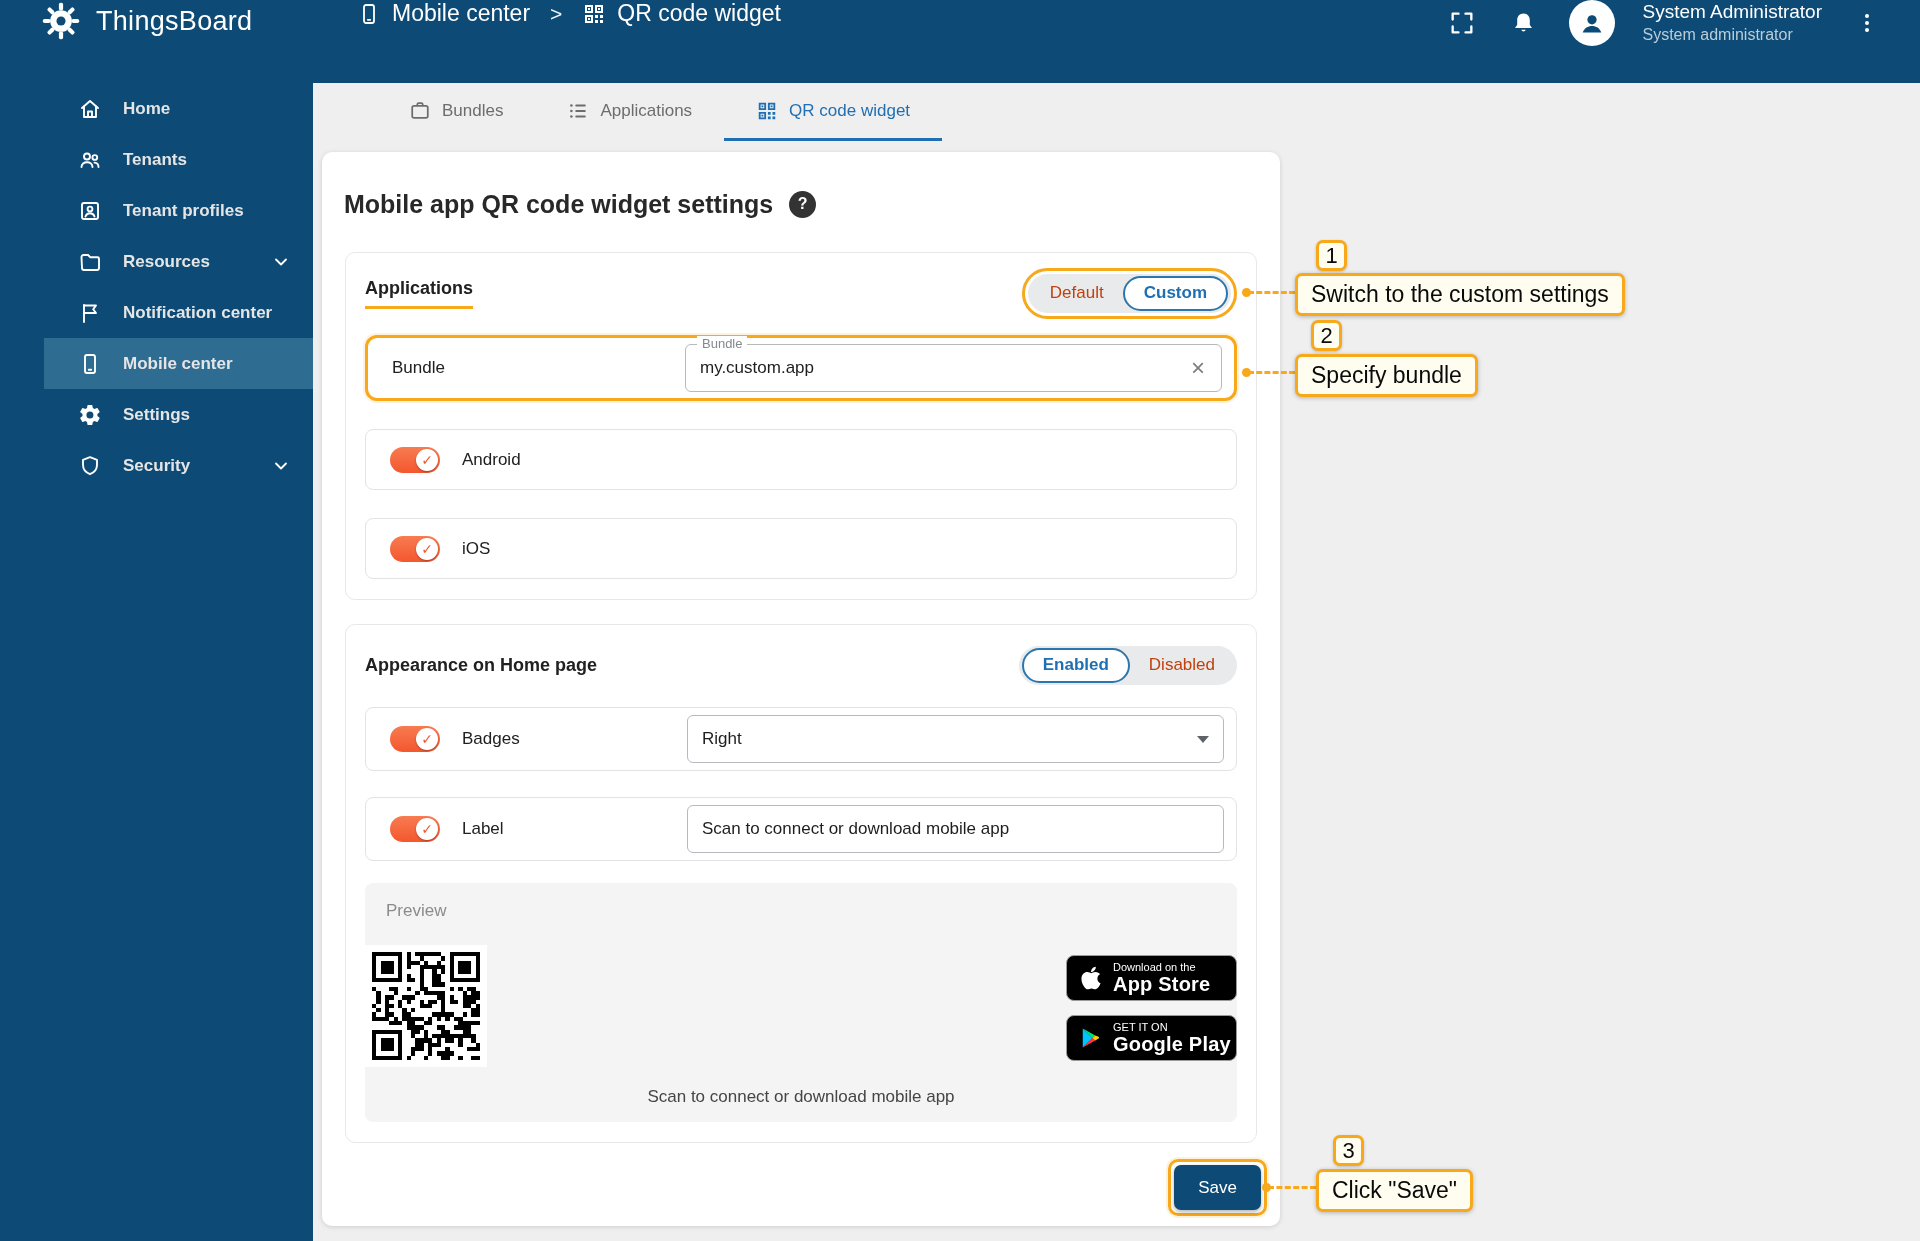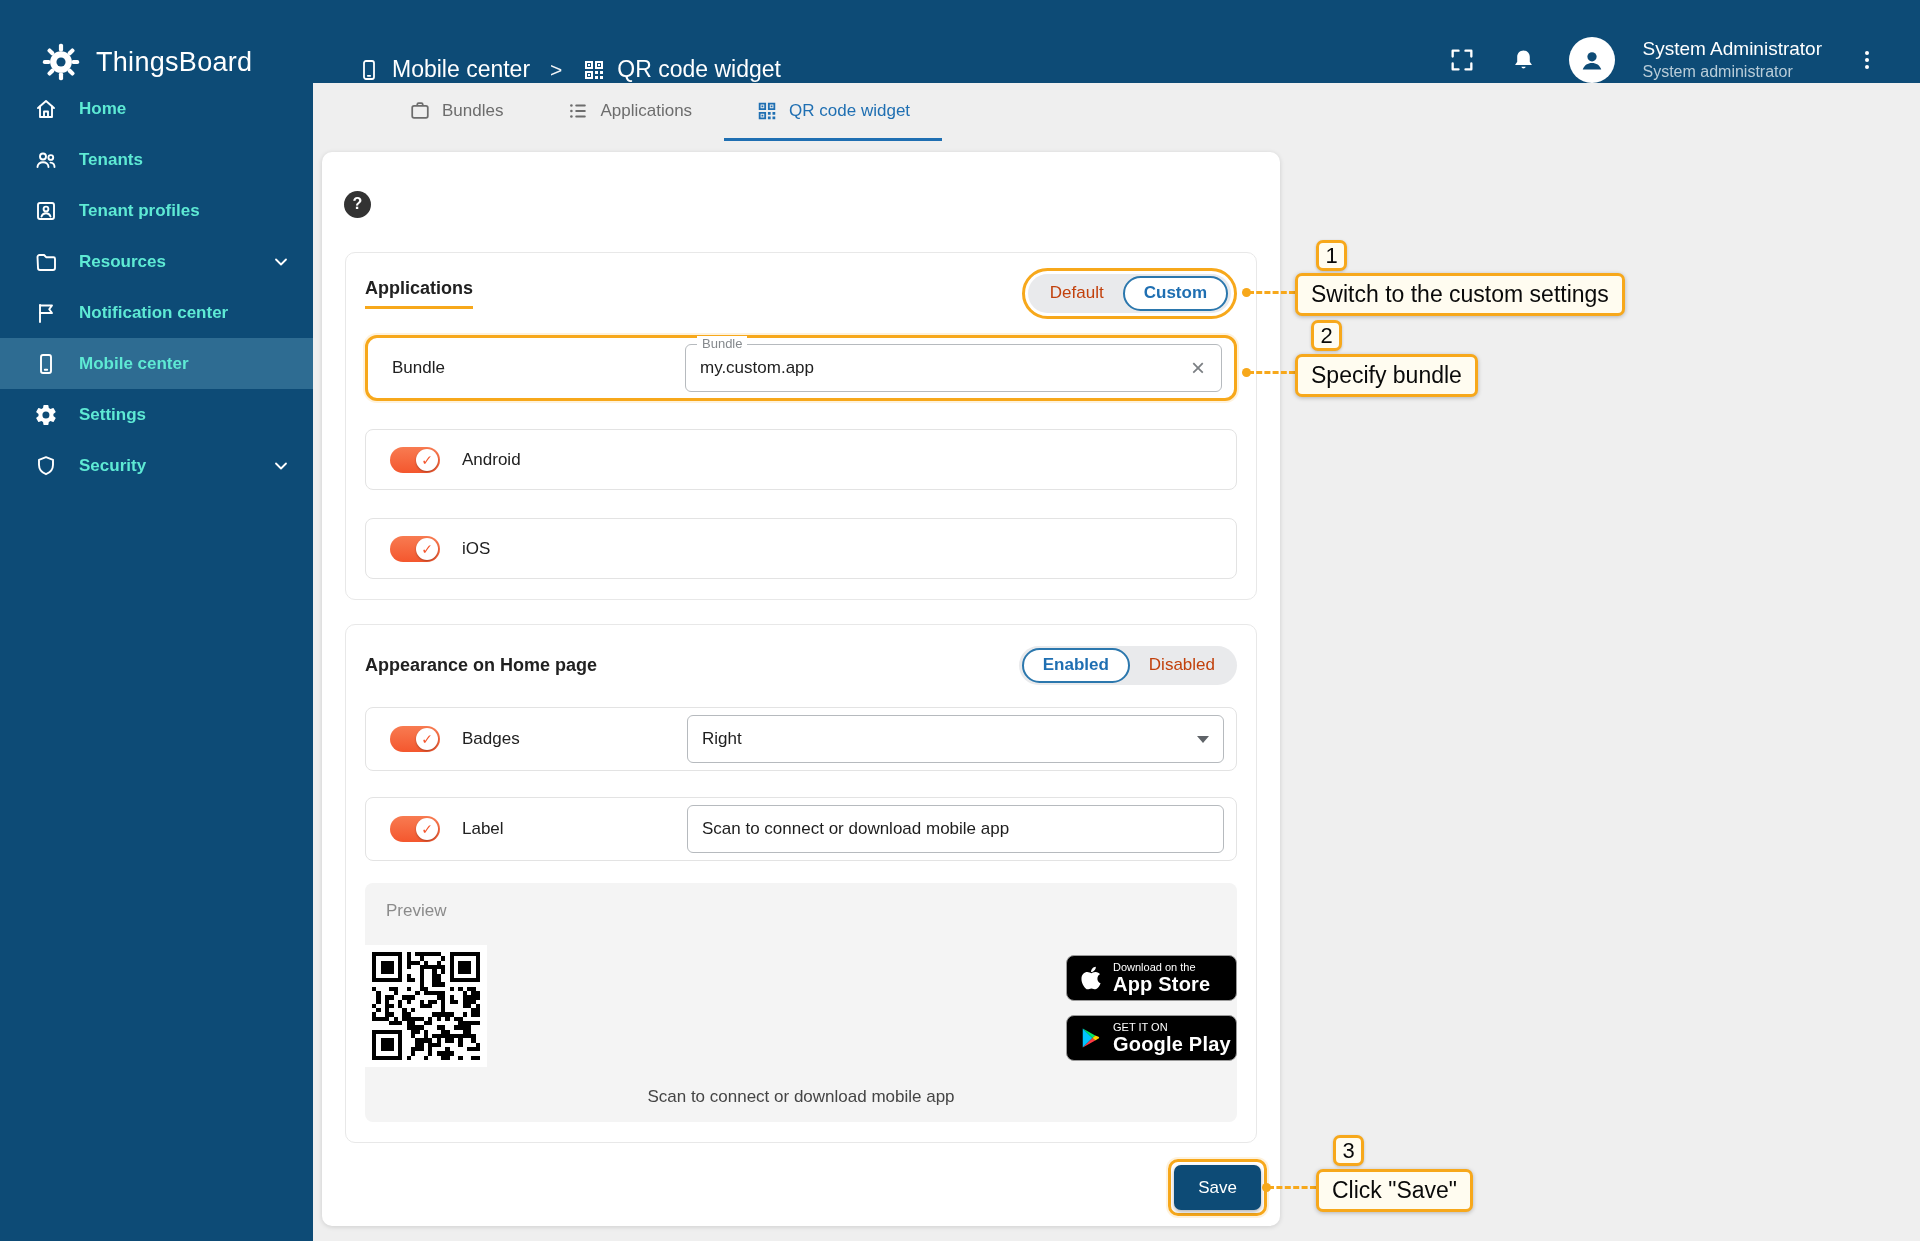--- a/index.html
+++ b/index.html
@@ -9,36 +9,36 @@
     --orange:#f4572e;
     --ann:#f7a81b;
     --ann-bg:#fffcf0;
     --border:#e3e3e3;
   }
   *{box-sizing:border-box;margin:0;padding:0;}
   html,body{width:1920px;height:1241px;overflow:hidden;}
   body{position:relative;font-family:"Liberation Sans","DejaVu Sans",sans-serif;background:#efefef;}
 
   
-  .topbar{position:absolute;top:0;left:0;width:1920px;height:83px;background:var(--blue);display:flex;align-items:flex-end;color:#fff;z-index:10;}
+  .topbar{position:absolute;top:0;left:0;width:1920px;height:83px;background:var(--blue);display:flex;align-items:flex-start;color:#fff;z-index:10;}
   .logo{width:313px;display:flex;align-items:center;gap:14px;padding-left:40px;cursor:pointer;}
   .logo-text{font-size:27px;font-weight:500;letter-spacing:.3px;}
   .breadcrumb{display:flex;align-items:center;gap:12px;font-size:23px;margin-left:44px;}
   .crumb{display:flex;align-items:center;gap:11px;cursor:pointer;}
   .crumb-sep{margin:0 8px;font-size:21px;opacity:.95;}
   .topbar-right{margin-left:auto;display:flex;align-items:center;gap:28px;padding-right:36px;}
   .tb-iconbtn{width:34px;height:34px;display:flex;align-items:center;justify-content:center;cursor:pointer;}
   .avatar{width:46px;height:46px;border-radius:50%;background:#fff;display:flex;align-items:center;justify-content:center;cursor:pointer;}
   .user-block{display:flex;flex-direction:column;line-height:1.3;}
   .user-name{font-size:19px;}
   .user-role{font-size:16px;color:#b9cdd9;}
 
   
   .sidebar{position:absolute;top:83px;left:0;width:313px;height:1158px;background:var(--blue);z-index:9;}
-  .side-item{height:51px;display:flex;align-items:center;gap:21px;padding:0 22px 0 34px;color:#5eead4;font-size:17px;font-weight:700;cursor:pointer;}
+  .side-item{height:51px;display:flex;align-items:center;gap:21px;padding:0 22px 0 34px;color:#e5e5e5;font-size:17px;font-weight:700;cursor:pointer;margin-left:44px;}
   .side-item.active{background:var(--blue-active);}
   .side-item .chev{margin-left:auto;display:flex;}
 
   
   .main{position:absolute;left:313px;top:83px;width:1834px;height:1158px;background:#efefef;}
   .tabs{height:58px;display:flex;padding-left:64px;}
   .tab{display:flex;align-items:center;gap:11px;padding:0 32px;font-size:17px;font-weight:500;color:#6d6d6d;border-bottom:3px solid transparent;cursor:pointer;}
   .tab.active{color:var(--tab-blue);border-color:var(--tab-blue);}
 
   .card{position:absolute;left:9px;top:69px;width:958px;height:1074px;background:#fff;border-radius:10px;box-shadow:0 1px 5px rgba(0,0,0,.14);padding:34px 22px 0 22px;}
@@ -293,20 +293,21 @@
           <svg width="22" height="22" viewBox="0 0 24 24" fill="currentColor">
             <path d="M3 3h8v8H3zm2 2v4h4V5zm1 1h2v2H6zM13 3h8v8h-8zm2 2v4h4V5zm1 1h2v2h-2zM3 13h8v8H3zm2 2v4h4v-4zm1 1h2v2H6zM13 13h3v3h-3zM18 13h3v3h-3zM13 18h3v3h-3zM18 18h3v3h-3z"></path>
           </svg>
         </span>
       <span>QR code widget</span>
     </div>
   </div>
 
   <div class="card">
     <div class="card-title-row">
+      <h1 class="page-title">Mobile app QR code widget settings</h1>
       <span class="help">?</span>
     </div>
 
     <section class="subcard">
       <div class="sec-head">
         <span class="sec-title hl-underline">Applications</span>
         <div class="hl-pill">
           <div class="seg">
             <div class="opt">Default</div>
             <div class="opt sel">Custom</div>

